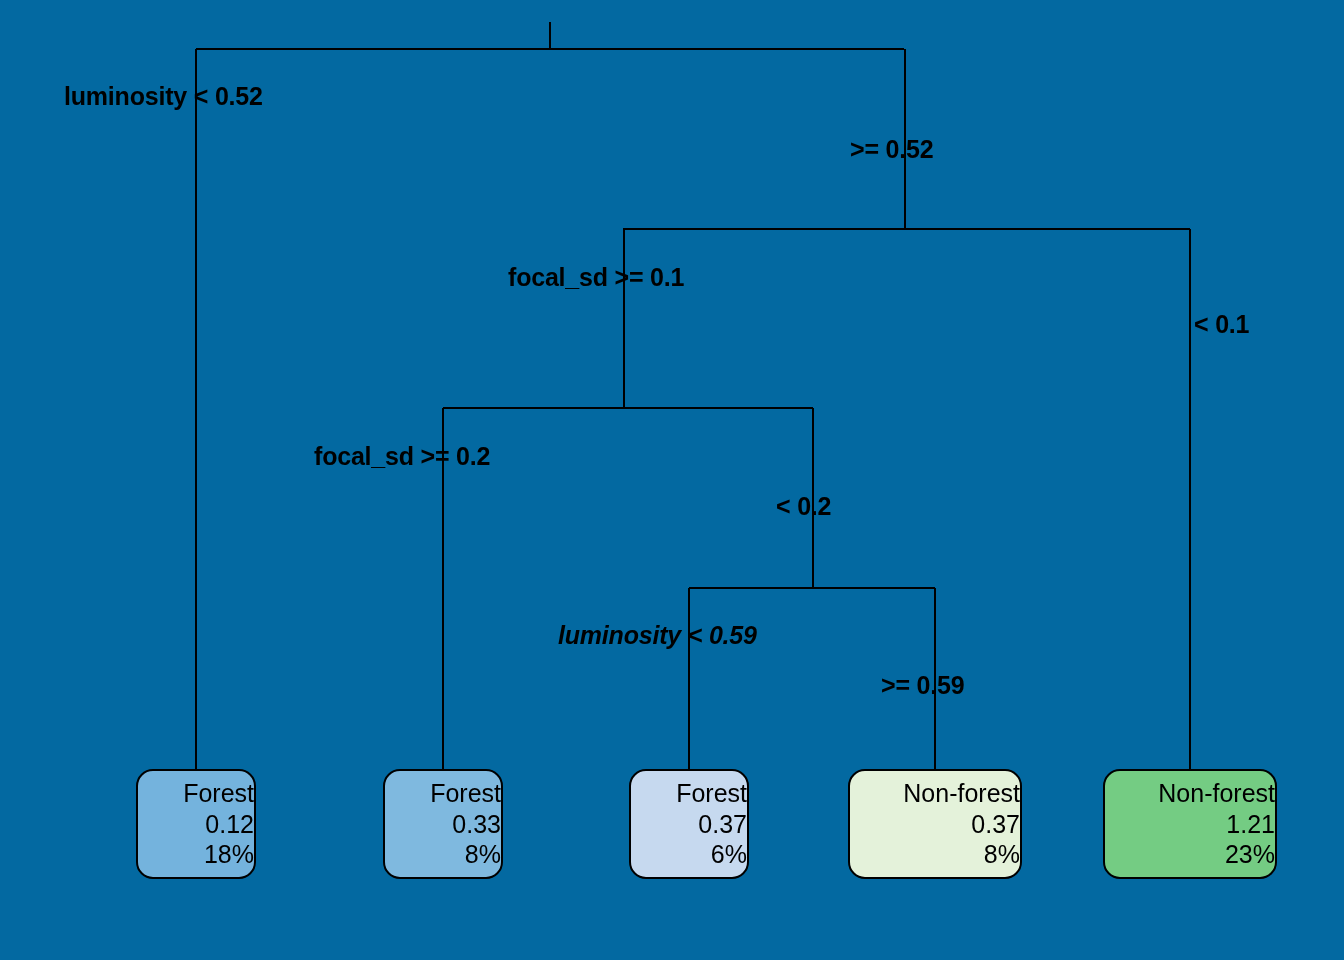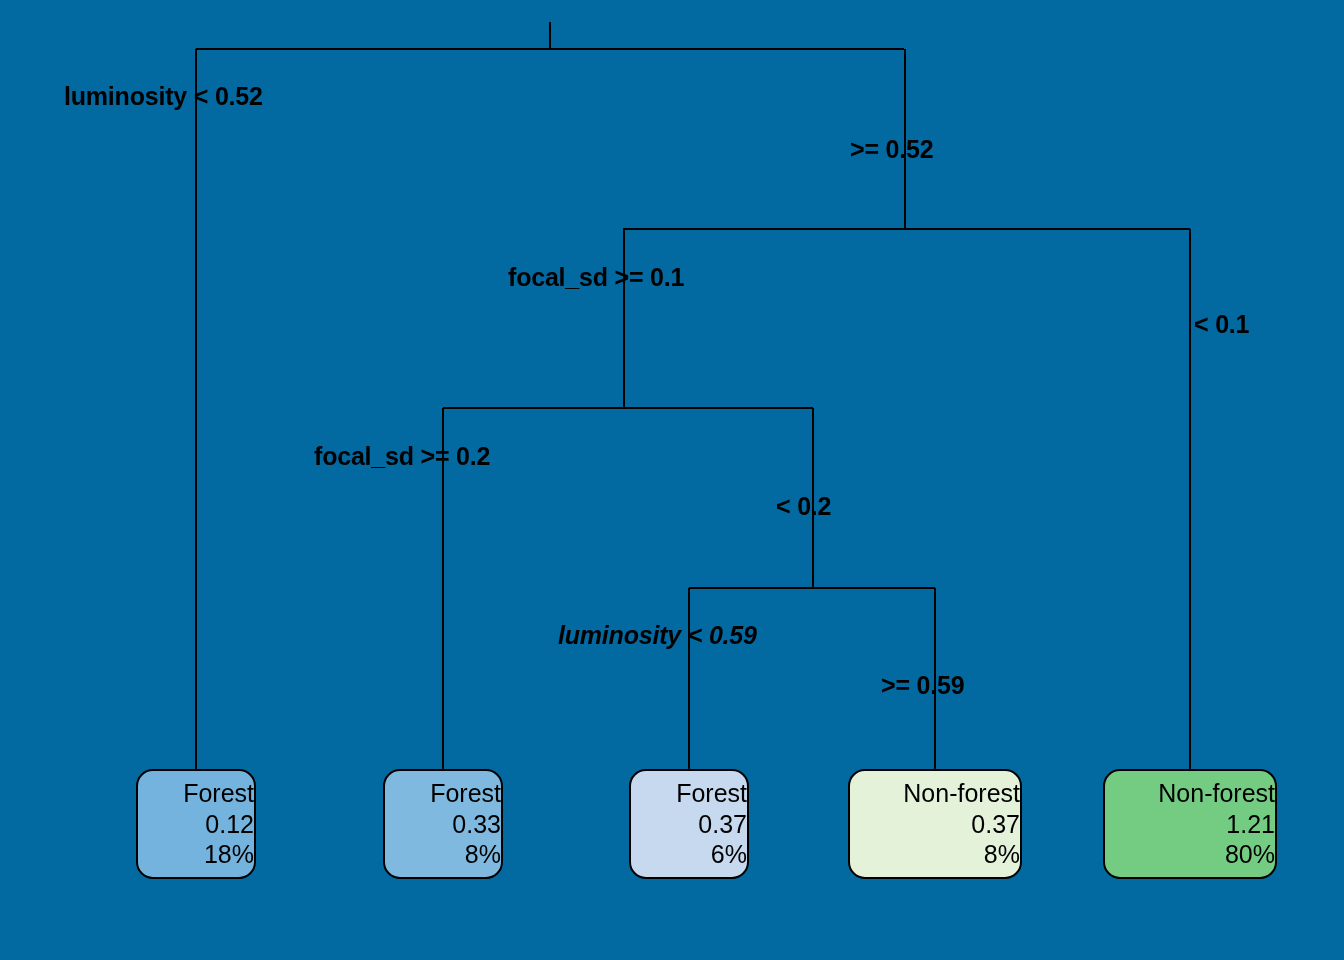--- a/index.html
+++ b/index.html
@@ -120,16 +120,16 @@
 
   <div class="leaf-node" style="left:848px; top:769px; width:174px; height:110px; background:#e4f2da;">
     <span class="leaf-line">Non-forest</span>
     <span class="leaf-line">0.37</span>
     <span class="leaf-line">8%</span>
   </div>
 
   <div class="leaf-node" style="left:1103px; top:769px; width:174px; height:110px; background:#74cc83;">
     <span class="leaf-line">Non-forest</span>
     <span class="leaf-line">1.21</span>
-    <span class="leaf-line">80%</span>
+    <span class="leaf-line">23%</span>
   </div>
 
 </div>
 
 </body></html>

